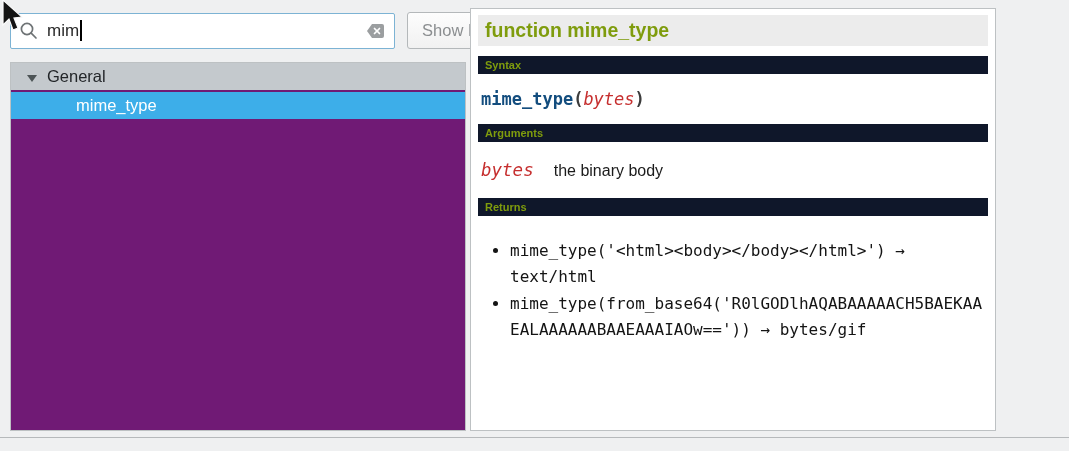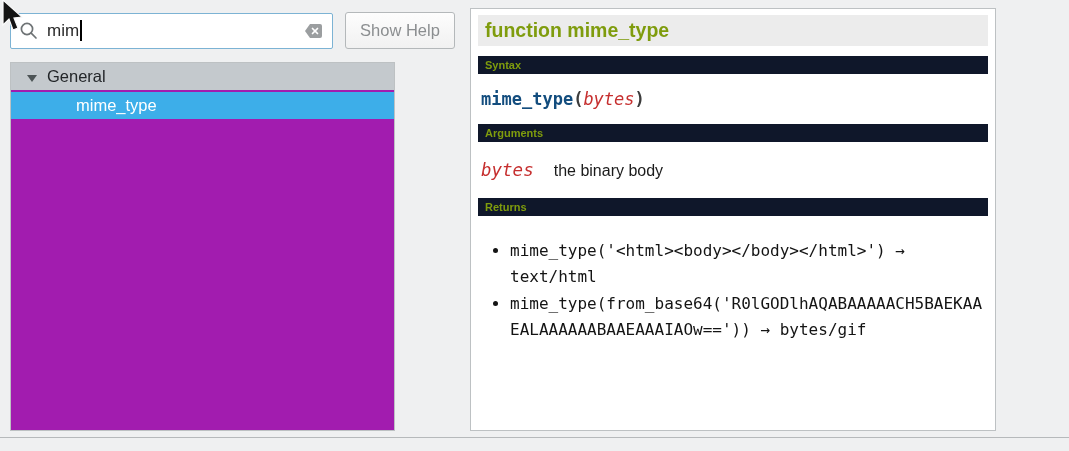--- a/index.html
+++ b/index.html
@@ -8,39 +8,39 @@
     background:#eff0f1;
     font-family:"Liberation Sans", sans-serif;
     position:relative;overflow:hidden;
     color:#1b1b1b;
   }
   .app{position:absolute;inset:0;}
 
   
   .toolbar{position:absolute;left:10px;top:12px;display:flex;gap:12px;align-items:center;}
   .search-field{
-    width:323px;height:36px;box-sizing:border-box;
+    width:385px;height:36px;box-sizing:border-box;
     background:#ffffff;border:1px solid #7cb3d4;border-radius:2px;
     display:flex;align-items:center;padding:0 8px;
   }
   .search-text{font-size:17px;color:#2b2b2b;margin-left:9px;}
   .caret{width:1.5px;height:21px;background:#000;margin-left:1px;}
   .clear-btn{margin-left:auto;display:flex;align-items:center;cursor:pointer;}
   .show-help{
     height:37px;min-width:110px;box-sizing:border-box;
     border:1px solid #b4b8ba;border-radius:3px;
     background:linear-gradient(#fdfdfd,#f1f1f1);
     color:#8b8e90;font-size:16.5px;font-family:"Liberation Sans",sans-serif;
     padding:0 12px;cursor:pointer;
   }
 
   
   .tree-panel{
-    position:absolute;left:10px;top:62px;width:385px;height:369px;
-    box-sizing:border-box;background:#a21caf;border:1px solid #bdc1c3;
+    position:absolute;left:10px;top:62px;width:456px;height:369px;
+    box-sizing:border-box;background:#701a75;border:1px solid #bdc1c3;
     overflow:hidden;
   }
   .tree-row{height:27px;display:flex;align-items:center;font-size:16.5px;cursor:pointer;}
   .tree-row.category{background:#c4c9cd;color:#232629;}
   .expander{
     width:0;height:0;margin:3px 10px 0 16px;
     border-left:5.5px solid transparent;border-right:5.5px solid transparent;
     border-top:7px solid #4d5456;
   }
   .tree-row.selected{background:#3daee9;color:#ffffff;padding-left:65px;margin-top:2px;}

